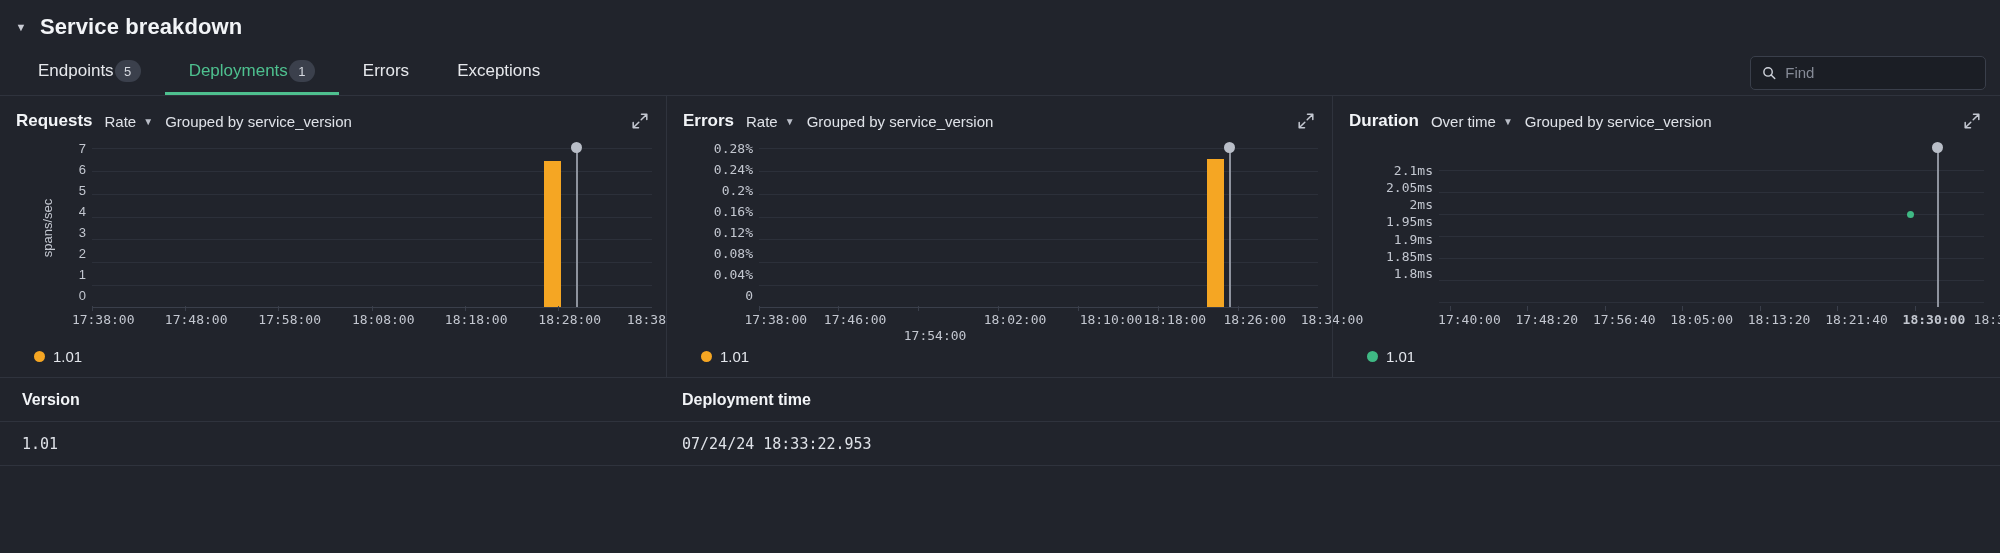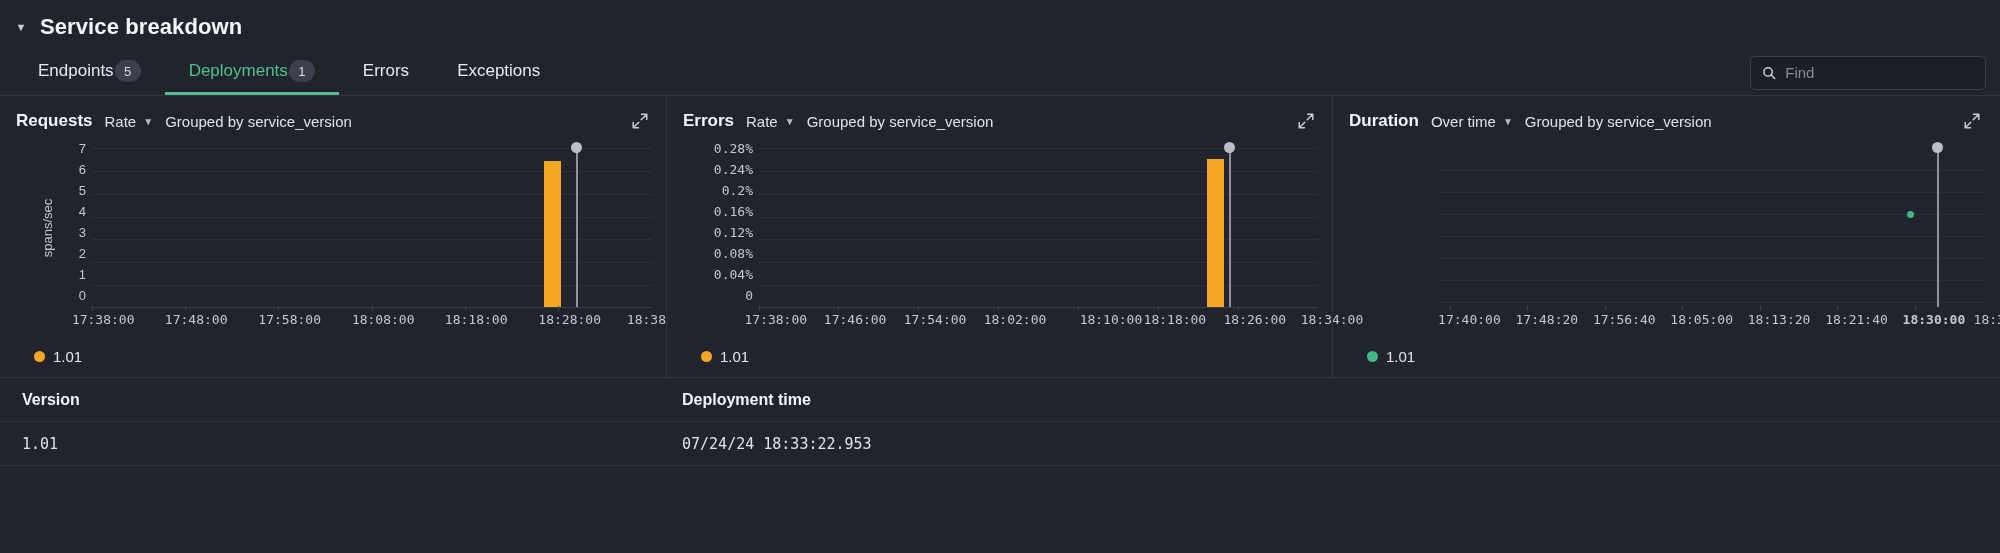--- a/index.html
+++ b/index.html
@@ -280,21 +280,21 @@
       <div class="xticks" style="position:absolute; left:92px; right:14px; top:160px;">
         <span class="tickmark" style="left:0;"></span>
         <span class="tickmark" style="left:14.2%;"></span>
         <span class="tickmark" style="left:28.5%;"></span>
         <span class="tickmark" style="left:42.8%;"></span>
         <span class="tickmark" style="left:57.1%;"></span>
         <span class="tickmark" style="left:71.4%;"></span>
         <span class="tickmark" style="left:85.7%;"></span>
         <span class="xtick mono" style="left:3%;">17:38:00</span>
         <span class="xtick mono" style="left:17.2%;">17:46:00</span>
-        <span class="xtick mono" style="left:31.5%;">17:54:00</span>
+        <span class="xtick mono" style="left:31.5%;margin-top:16px;">17:54:00</span>
         <span class="xtick mono" style="left:45.8%;">18:02:00</span>
         <span class="xtick mono" style="left:60.1%;margin-left:16px;">18:10:00</span>
         <span class="xtick mono" style="left:74.4%;">18:18:00</span>
         <span class="xtick mono" style="left:88.7%;">18:26:00</span>
         <span class="xtick mono" style="left:102.5%;">18:34:00</span>
       </div>
     </div>
     <div class="legend" style="margin-top:26px;">
       <span class="legend-swatch" style="background:#f5a623;"></span>
       <span>1.01</span>
@@ -310,20 +310,29 @@
       </span>
       <span class="panel-groupby">Grouped by service_version</span>
       <span class="expand-btn">
         <svg width="18" height="18" viewBox="0 0 18 18">
           <path d="M10.5 2.2h5.3v5.3M15.8 2.2L10.2 7.8" fill="none" stroke="#c4c8d1" stroke-width="1.5" stroke-linecap="round" stroke-linejoin="round"></path>
           <path d="M7.5 15.8H2.2v-5.3M2.2 15.8l5.6-5.6" fill="none" stroke="#c4c8d1" stroke-width="1.5" stroke-linecap="round" stroke-linejoin="round"></path>
         </svg>
       </span>
     </div>
     <div class="plot">
+      <div class="yticks mono" style="left:8px; width:92px; top:22px; bottom:22px;">
+        <div class="ytick">2.1ms</div>
+        <div class="ytick">2.05ms</div>
+        <div class="ytick">2ms</div>
+        <div class="ytick">1.95ms</div>
+        <div class="ytick">1.9ms</div>
+        <div class="ytick">1.85ms</div>
+        <div class="ytick">1.8ms</div>
+      </div>
       <div class="gridarea" style="left:106px;">
         <div class="gridline" style="top:22px;"></div>
         <div class="gridline" style="top:44px;"></div>
         <div class="gridline" style="top:66px;"></div>
         <div class="gridline" style="top:88px;"></div>
         <div class="gridline" style="top:110px;"></div>
         <div class="gridline" style="top:132px;"></div>
         <div class="gridline" style="top:154px;"></div>
         <div class="dot-point" style="left:468px; top:63px;"></div>
         <div class="marker-line" style="left:498px; height:159px;"></div>

